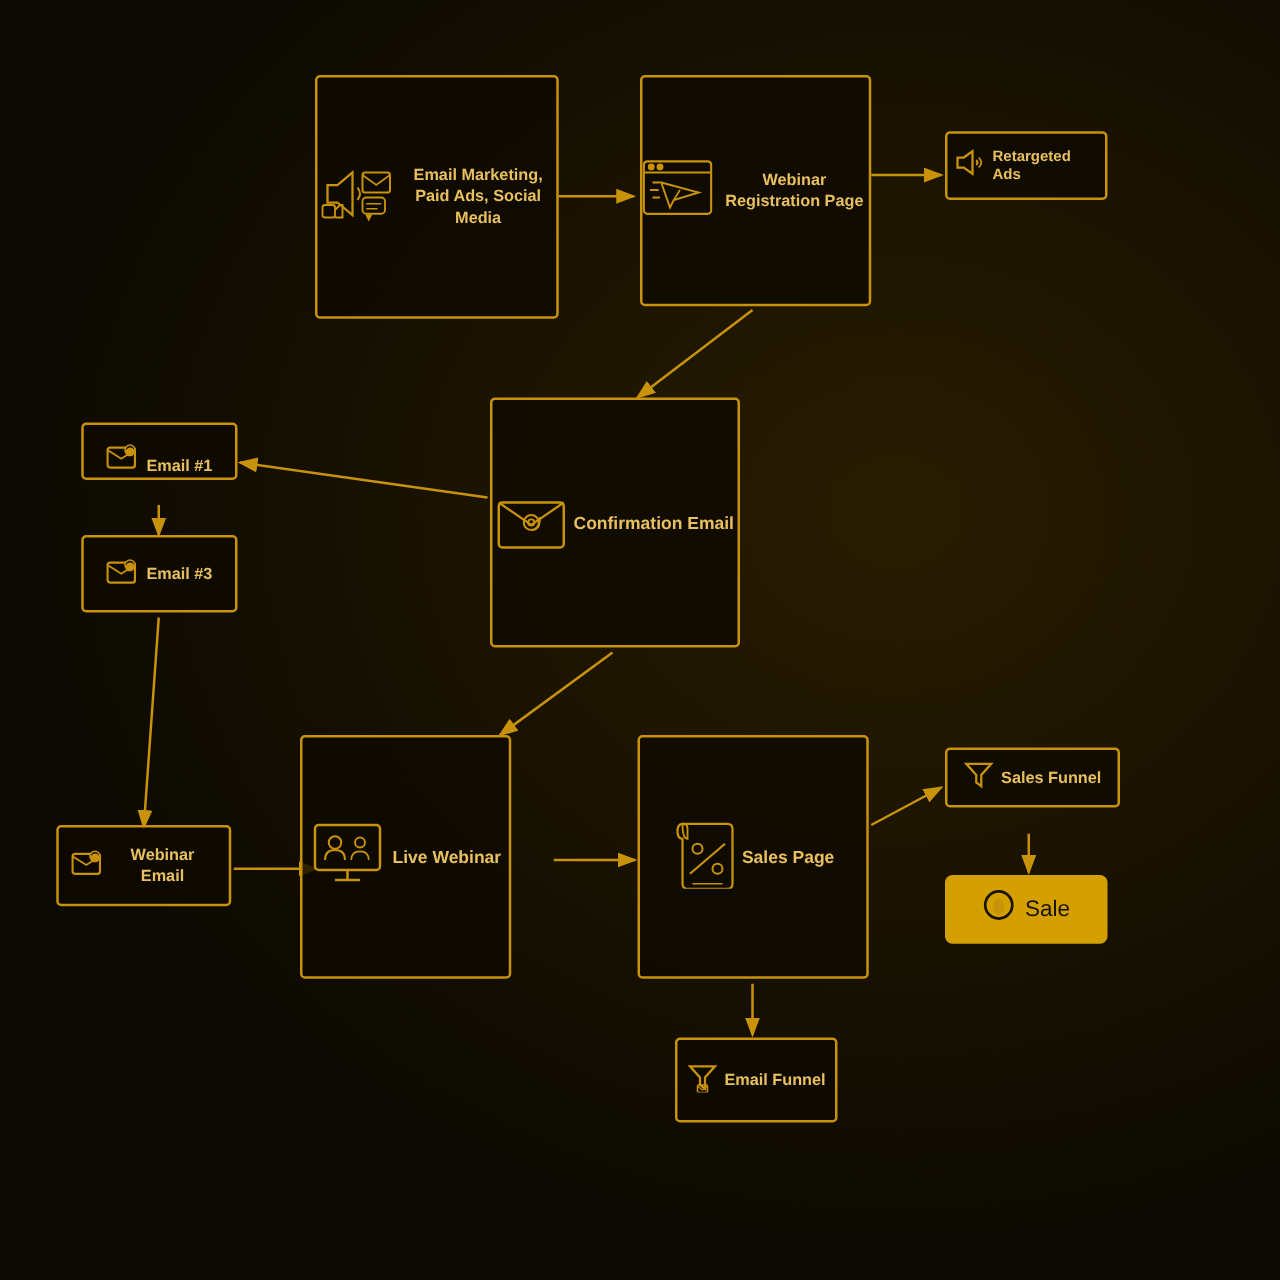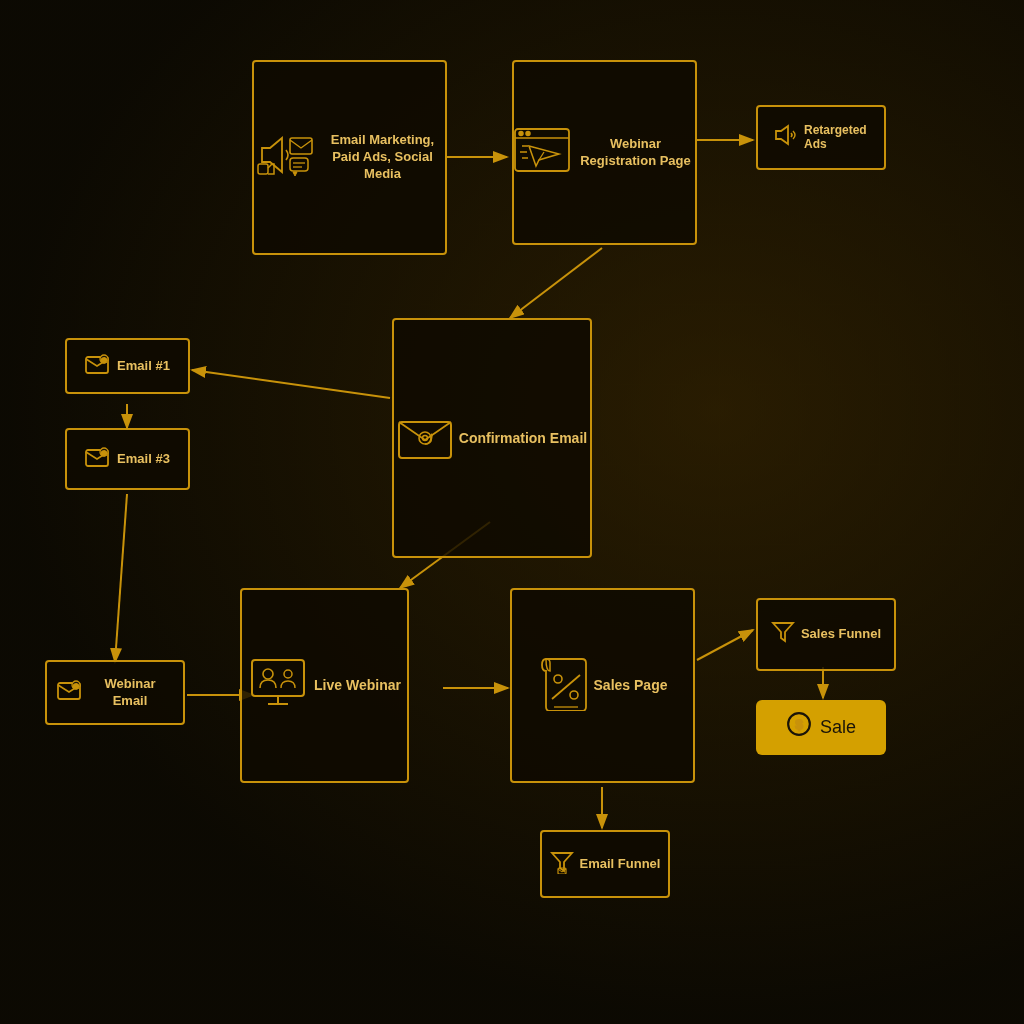--- a/index.html
+++ b/index.html
@@ -195,50 +195,50 @@
         <line x1="25" y1="32" x2="30" y2="24" stroke="#c8920a" stroke-width="1.3"></line>
 
         <line x1="8" y1="18" x2="14" y2="18" stroke="#c8920a" stroke-width="1.5"></line>
         <line x1="6" y1="24" x2="13" y2="24" stroke="#c8920a" stroke-width="1.5"></line>
         <line x1="8" y1="30" x2="14" y2="30" stroke="#c8920a" stroke-width="1.5"></line>
       </svg>
     </div>
     <div style="font-size:13px; line-height:1.3; color:#e8c060;">Webinar Registration Page</div>
   </div>
 
-  <div class="box small" style="left:756px; top:105px; width:130px; height:65px; flex-direction:column; gap:4px; padding:16px;">
+  <div class="box small" style="left:756px; top:105px; width:130px; height:55px; flex-direction:column; gap:4px; padding:6px;">
     <div style="display:flex; align-items:center; gap:6px;">
       <div class="icon-sm">
         <svg viewBox="0 0 24 24">
           <polygon points="2,8 2,16 7,16 14,21 14,3 7,8" stroke="#c8920a" stroke-width="1.8" fill="none"></polygon>
           <path d="M17,10 Q19,12 17,14" stroke="#c8920a" stroke-width="1.6" fill="none"></path>
           <path d="M19,8 Q23,12 19,16" stroke="#c8920a" stroke-width="1.4" fill="none"></path>
         </svg>
       </div>
       <span style="font-size:12px; color:#e8c060; text-align:left; line-height:1.2;">Retargeted Ads</span>
     </div>
   </div>
 
-  <div class="box large" style="left:392px; top:318px; width:200px; height:240px;">
+  <div class="box large" style="left:392px; top:318px; width:200px; height:200px;">
     <div class="icon">
       <svg viewBox="0 0 56 48" style="width:56px;height:48px">
 
         <rect x="2" y="10" width="52" height="36" rx="3" stroke="#c8920a" stroke-width="2" fill="none"></rect>
 
         <path d="M2,10 L28,28 L54,10" stroke="#c8920a" stroke-width="1.8" fill="none"></path>
 
         <circle cx="28" cy="26" r="6" stroke="#c8920a" stroke-width="1.6" fill="none"></circle>
         <circle cx="28" cy="26" r="2.5" stroke="#c8920a" stroke-width="1.5" fill="none"></circle>
         <path d="M34,23 Q36,20 34,29 Q32,32 28,32" stroke="#c8920a" stroke-width="1.5" fill="none"></path>
       </svg>
     </div>
     <div style="font-size:14px; color:#e8c060;">Confirmation Email</div>
   </div>
 
-  <div class="box small" style="left:65px; top:338px; width:125px; height:56px;">
+  <div class="box small" style="left:65px; top:338px; width:125px; height:46px;align-items:flex-end;">
     <div class="icon-sm">
       <svg viewBox="0 0 24 20">
         <rect x="1" y="3" width="22" height="16" rx="2" stroke="#c8920a" stroke-width="1.8" fill="none"></rect>
         <polyline points="1,5 12,12 23,5" stroke="#c8920a" stroke-width="1.5" fill="none"></polyline>
         <circle cx="19" cy="5" r="4" fill="#1a1408" stroke="#c8920a" stroke-width="1.3"></circle>
         <text x="19" y="8" text-anchor="middle" font-size="6" fill="#c8920a">@</text>
       </svg>
     </div>
     <span style="font-size:13px; color:#e8c060;">Email #1</span>
   </div>
@@ -298,21 +298,21 @@
         <circle cx="20" cy="24" r="4" stroke="#c8920a" stroke-width="1.6" fill="none"></circle>
         <circle cx="36" cy="40" r="4" stroke="#c8920a" stroke-width="1.6" fill="none"></circle>
         <line x1="14" y1="44" x2="42" y2="20" stroke="#c8920a" stroke-width="1.8"></line>
 
         <line x1="16" y1="52" x2="40" y2="52" stroke="#c8920a" stroke-width="1.3"></line>
       </svg>
     </div>
     <div style="font-size:14px; color:#e8c060;">Sales Page</div>
   </div>
 
-  <div class="box small" style="left:756px; top:598px; width:140px; height:73px; flex-direction:column; gap:3px; padding:10px;">
+  <div class="box small" style="left:756px; top:598px; width:140px; height:48px; flex-direction:column; gap:3px; padding:10px;">
     <div style="display:flex; align-items:center; gap:6px;">
       <div class="icon-sm">
         <svg viewBox="0 0 24 24">
           <path d="M2,3 L22,3 L14,12 L14,21 L10,18 L10,12 Z" stroke="#c8920a" stroke-width="1.8" fill="none"></path>
         </svg>
       </div>
       <span style="font-size:13px; color:#e8c060;">Sales Funnel</span>
     </div>
   </div>
 

